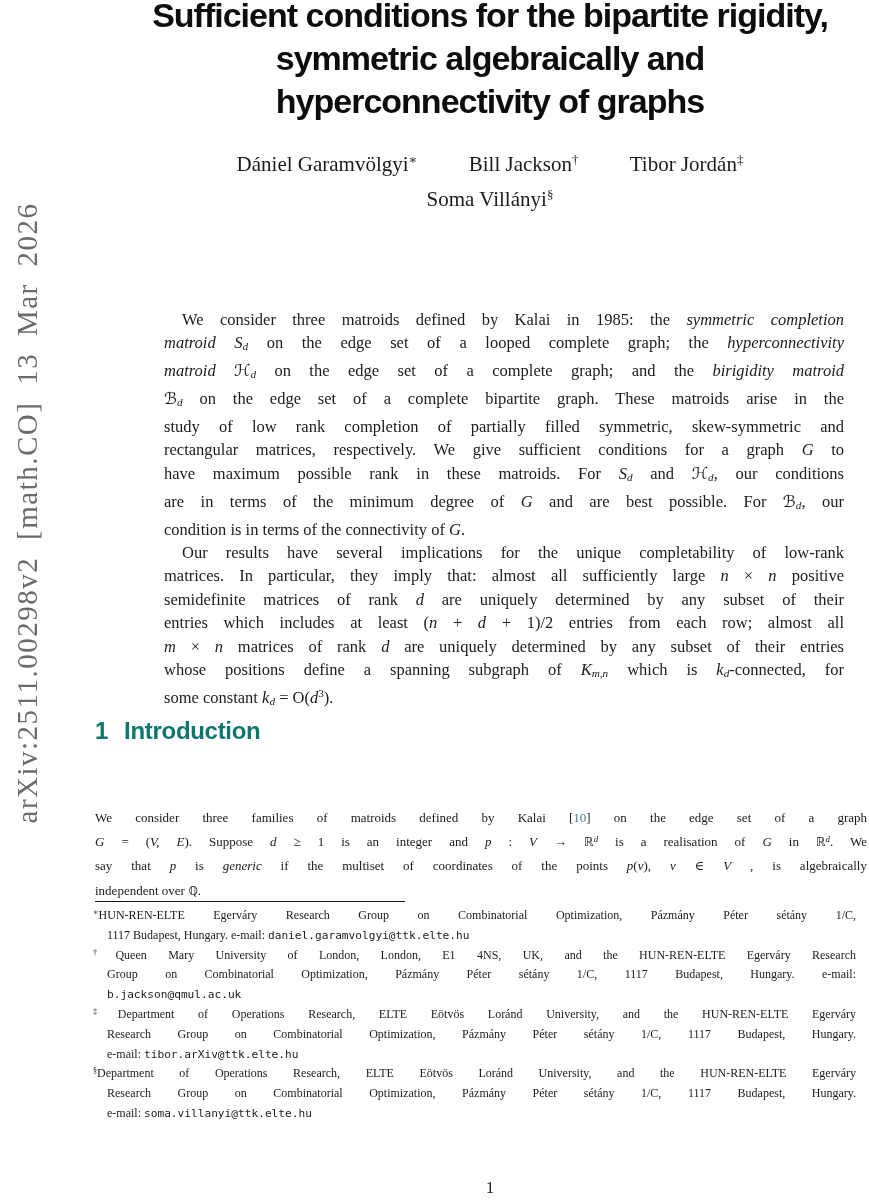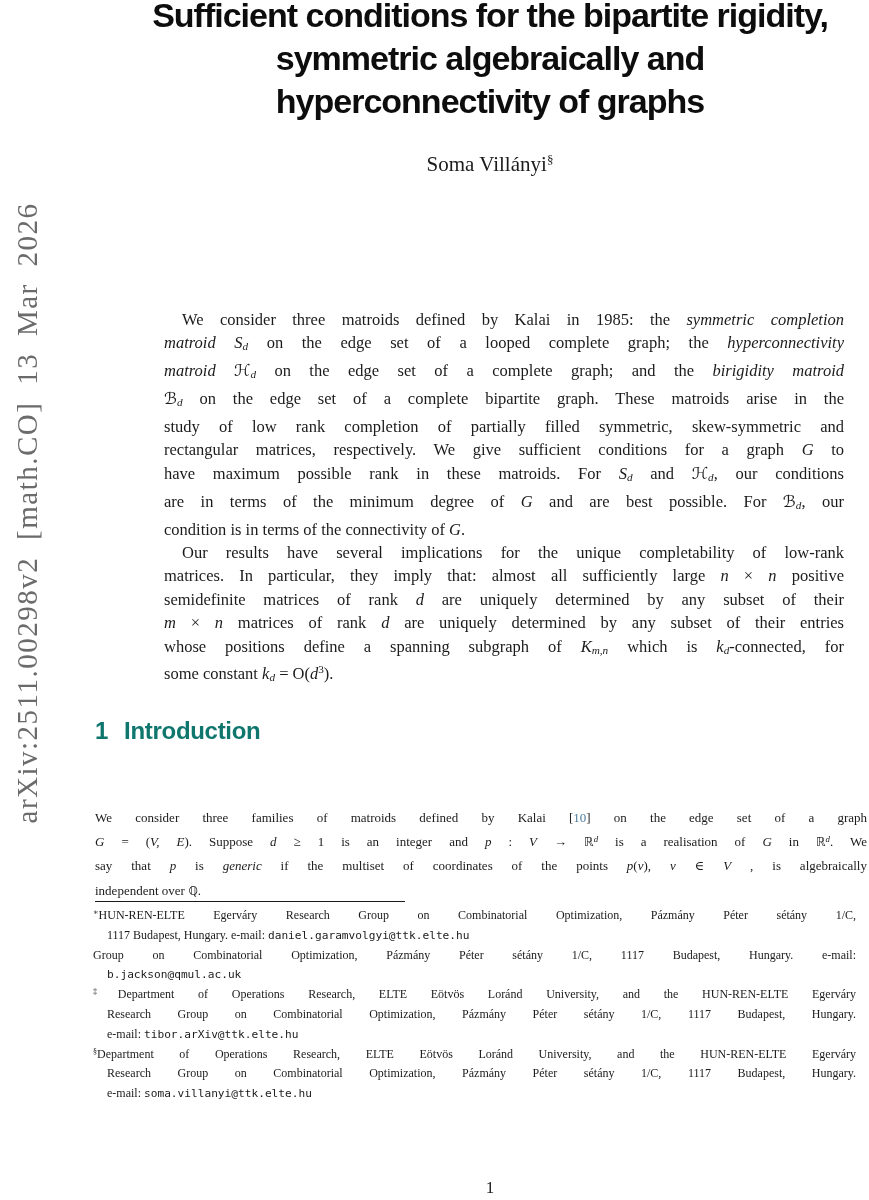--- a/index.html
+++ b/index.html
@@ -70,40 +70,46 @@
   <div class="watermark">arXiv:2511.00298v2 [math.CO] 13 Mar 2026</div>
 
   <h1 class="title">
     <div>Sufficient conditions for the bipartite rigidity,</div>
     <div>symmetric algebraically and</div>
     <div>hyperconnectivity of graphs</div>
   </h1>
 
   <div class="authors">
     <div class="arow">
+      <span class="author"><span>Dániel Garamvölgyi</span><sup class="amark">∗</sup></span>
+      <span class="author"><span>Bill Jackson</span><sup class="amark">†</sup></span>
+      <span class="author"><span>Tibor Jordán</span><sup class="amark">‡</sup></span>
+    </div>
+    <div class="arow">
       <span class="author"><span>Soma Villányi</span><sup class="amark">§</sup></span>
     </div>
   </div>
 
   <div class="abstract">
     <div class="apara">
         <div class="jline ind">We consider three matroids defined by Kalai in 1985: the <span class="seg-i">symmetric completion</span></div>
         <div class="jline"><span class="seg-i">matroid </span><span class="seg-m">S</span><span class="seg-sub">d</span> on the edge set of a looped complete graph; the <span class="seg-i">hyperconnectivity</span></div>
         <div class="jline"><span class="seg-i">matroid </span><span class="seg-scr">ℋ</span><span class="seg-sub">d</span> on the edge set of a complete graph; and the <span class="seg-i">birigidity matroid</span></div>
         <div class="jline"><span class="seg-scr">ℬ</span><span class="seg-sub">d</span> on the edge set of a complete bipartite graph. These matroids arise in the</div>
         <div class="jline">study of low rank completion of partially filled symmetric, skew-symmetric and</div>
         <div class="jline">rectangular matrices, respectively. We give sufficient conditions for a graph <span class="seg-m">G</span> to</div>
         <div class="jline">have maximum possible rank in these matroids. For <span class="seg-m">S</span><span class="seg-sub">d</span> and <span class="seg-scr">ℋ</span><span class="seg-sub">d</span>, our conditions</div>
         <div class="jline">are in terms of the minimum degree of <span class="seg-m">G</span> and are best possible. For <span class="seg-scr">ℬ</span><span class="seg-sub">d</span>, our</div>
         <div class="jline last">condition is in terms of the connectivity of <span class="seg-m">G</span>.</div>
       </div>
     <div class="apara">
         <div class="jline ind">Our results have several implications for the unique completability of low-rank</div>
         <div class="jline">matrices. In particular, they imply that: almost all sufficiently large <span class="seg-m">n</span> × <span class="seg-m">n</span> positive</div>
         <div class="jline">semidefinite matrices of rank <span class="seg-m">d</span> are uniquely determined by any subset of their</div>
+        <div class="jline">entries which includes at least (<span class="seg-m">n</span> + <span class="seg-m">d</span> + 1)/2 entries from each row; almost all</div>
         <div class="jline"><span class="seg-m">m</span> × <span class="seg-m">n</span> matrices of rank <span class="seg-m">d</span> are uniquely determined by any subset of their entries</div>
         <div class="jline">whose positions define a spanning subgraph of <span class="seg-m">K</span><span class="seg-sub">m,n</span> which is <span class="seg-m">k</span><span class="seg-sub">d</span>-connected, for</div>
         <div class="jline last">some constant <span class="seg-m">k</span><span class="seg-sub">d</span> = O(<span class="seg-m">d</span><span class="seg-sup">3</span>).</div>
       </div>
   </div>
 
   <h2 class="sec">
     <span class="secnum">1</span><span>Introduction</span>
   </h2>
 
@@ -115,20 +121,21 @@
     </div>
 
   <div class="fnrule"></div>
 
   <div class="footnotes">
     <div class="fnblock">
         <div class="jline"><span class="seg-sup">∗</span>HUN-REN-ELTE Egerváry Research Group on Combinatorial Optimization, Pázmány Péter sétány 1/C,</div>
         <div class="jline last">1117 Budapest, Hungary. e-mail: <span class="seg-tt">daniel.garamvolgyi@ttk.elte.hu</span></div>
       </div>
     <div class="fnblock">
+        <div class="jline"><span class="seg-sup">†</span>Queen Mary University of London, London, E1 4NS, UK, and the HUN-REN-ELTE Egerváry Research</div>
         <div class="jline">Group on Combinatorial Optimization, Pázmány Péter sétány 1/C, 1117 Budapest, Hungary. e-mail:</div>
         <div class="jline last"><span class="seg-tt">b.jackson@qmul.ac.uk</span></div>
       </div>
     <div class="fnblock">
         <div class="jline"><span class="seg-sup">‡</span>Department of Operations Research, ELTE Eötvös Loránd University, and the HUN-REN-ELTE Egerváry</div>
         <div class="jline">Research Group on Combinatorial Optimization, Pázmány Péter sétány 1/C, 1117 Budapest, Hungary.</div>
         <div class="jline last">e-mail: <span class="seg-tt">tibor.arXiv@ttk.elte.hu</span></div>
       </div>
     <div class="fnblock">
         <div class="jline"><span class="seg-sup">§</span>Department of Operations Research, ELTE Eötvös Loránd University, and the HUN-REN-ELTE Egerváry</div>

